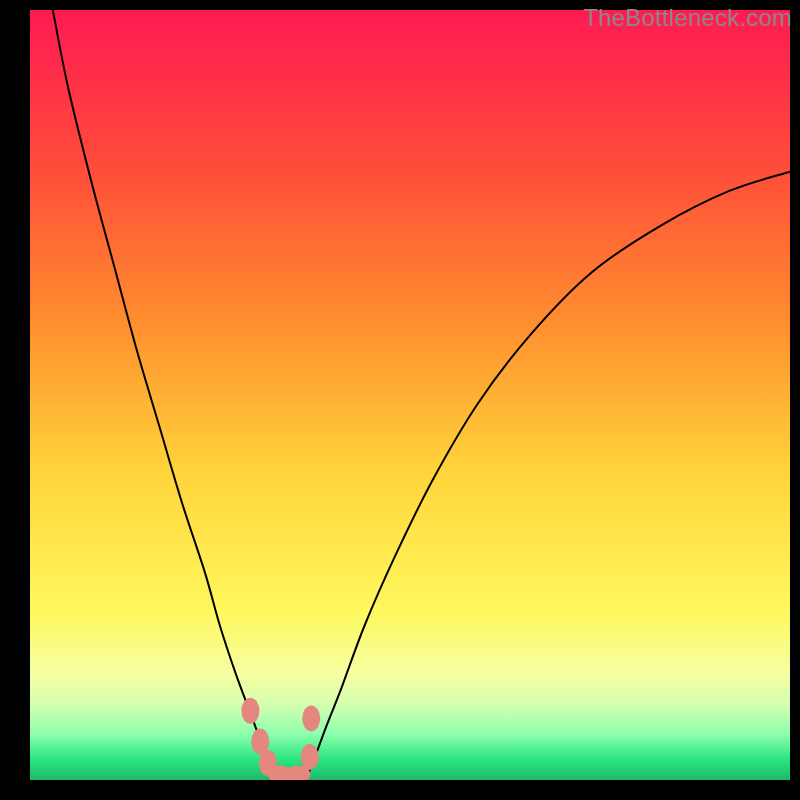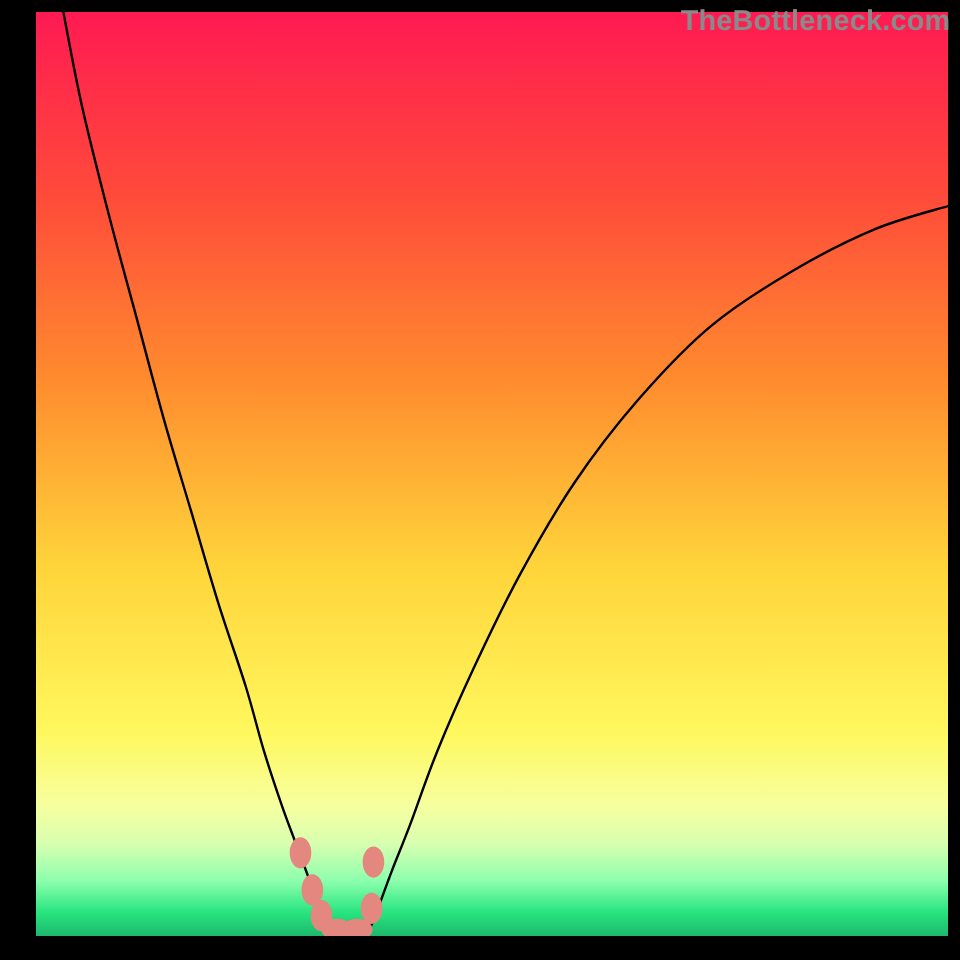--- a/index.html
+++ b/index.html
@@ -24,21 +24,21 @@
     top: 0;
     width: 760px;
     height: 770px;
   }
   .watermark {
     position: absolute;
     top: 4px;
     right: 8px;
     font-family: Arial, Helvetica, sans-serif;
     font-size: 24px;
-    font-weight: 700;
+    font-weight: 400;
     color: #8a8a8a;
     letter-spacing: 0.2px;
     user-select: none;
   }
 </style>
 </head>
 <body>
 
 <div class="frame">
   <svg class="plot-area" viewBox="0 0 760 770" preserveAspectRatio="none">

